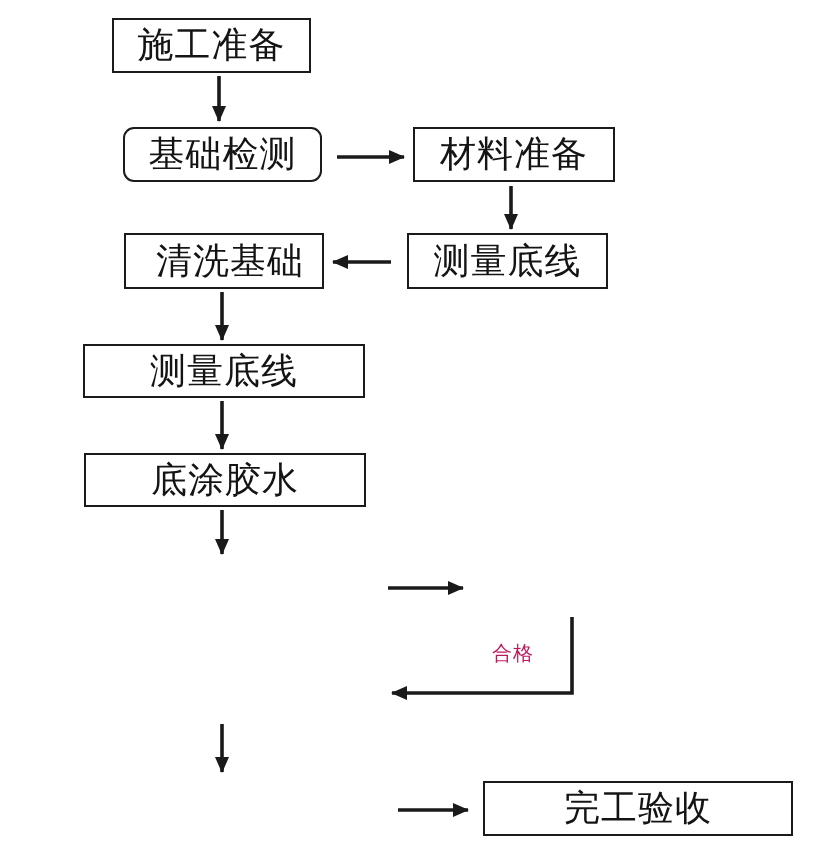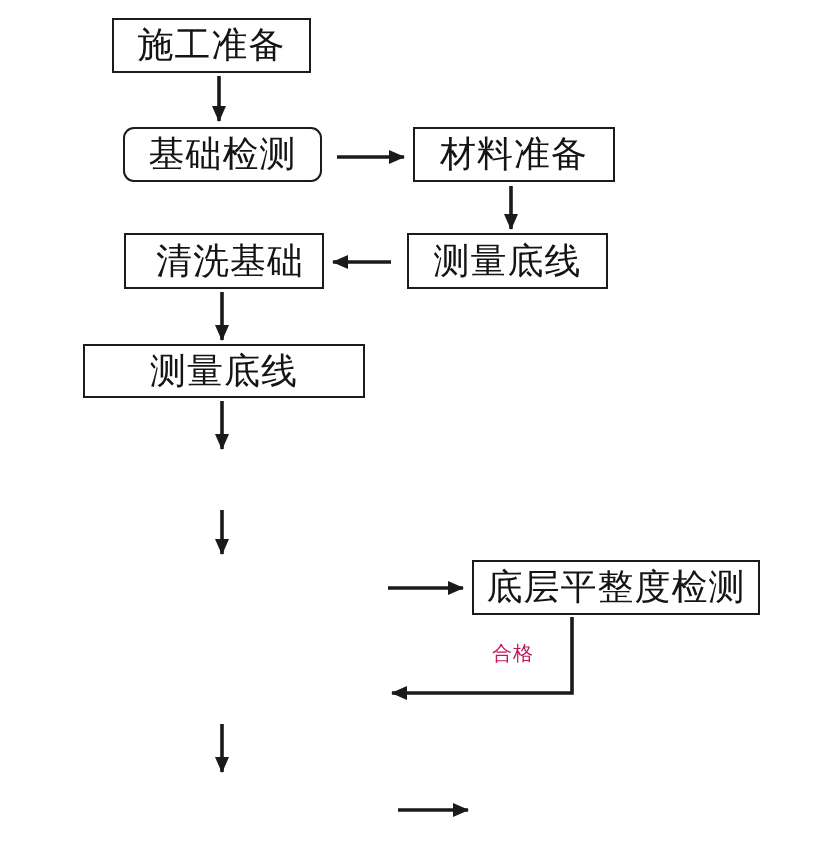--- a/index.html
+++ b/index.html
@@ -84,17 +84,18 @@
     <line x1="222" y1="724" x2="222" y2="772" marker-end="url(#arrow)"></line>
     <line x1="398" y1="810" x2="468" y2="810" marker-end="url(#arrow)"></line>
   </svg>
 
   <div class="node n1">施工准备</div>
   <div class="node n2">基础检测</div>
   <div class="node n3">材料准备</div>
   <div class="node n4">测量底线</div>
   <div class="node n5">清洗基础</div>
   <div class="node n6">测量底线</div>
-  <div class="node n9">底层平整度检测</div>
+  <div class="node n7">底涂胶水</div>
+  <div class="node n12">完工验收</div>
 
   <span class="edge-label">合格</span>
 
 </div>
 
 </body></html>

